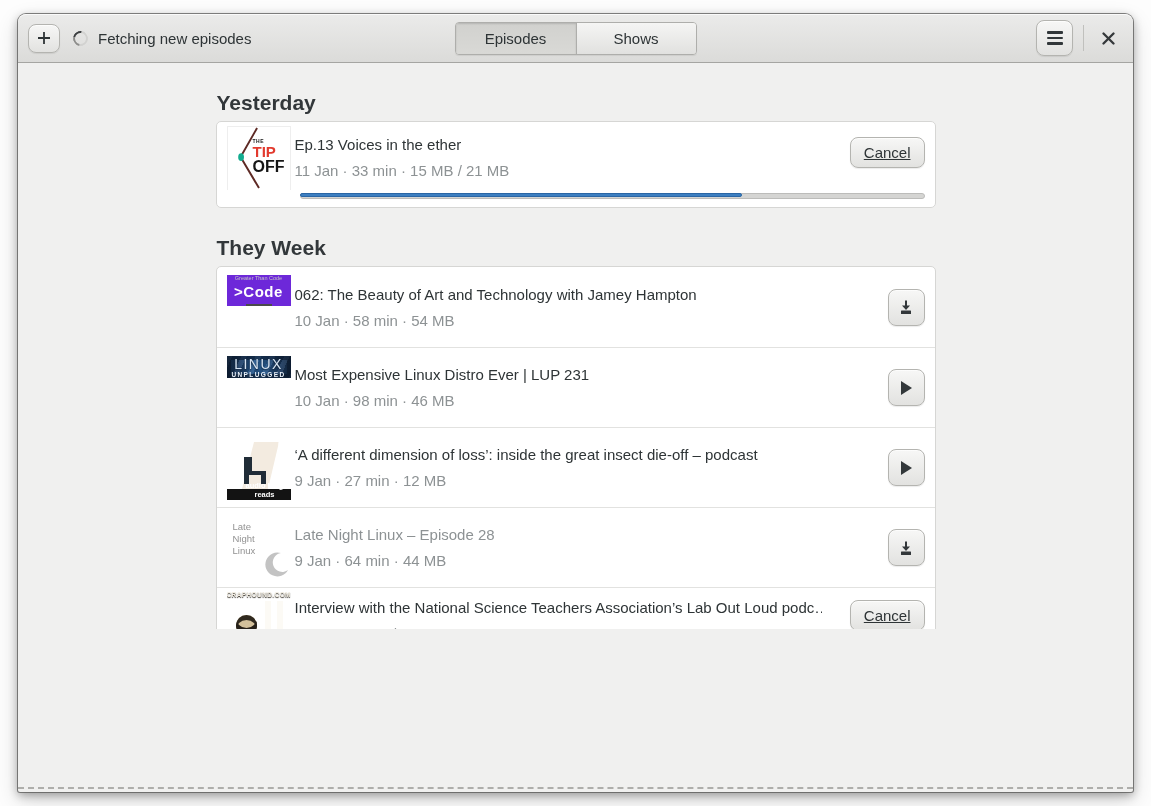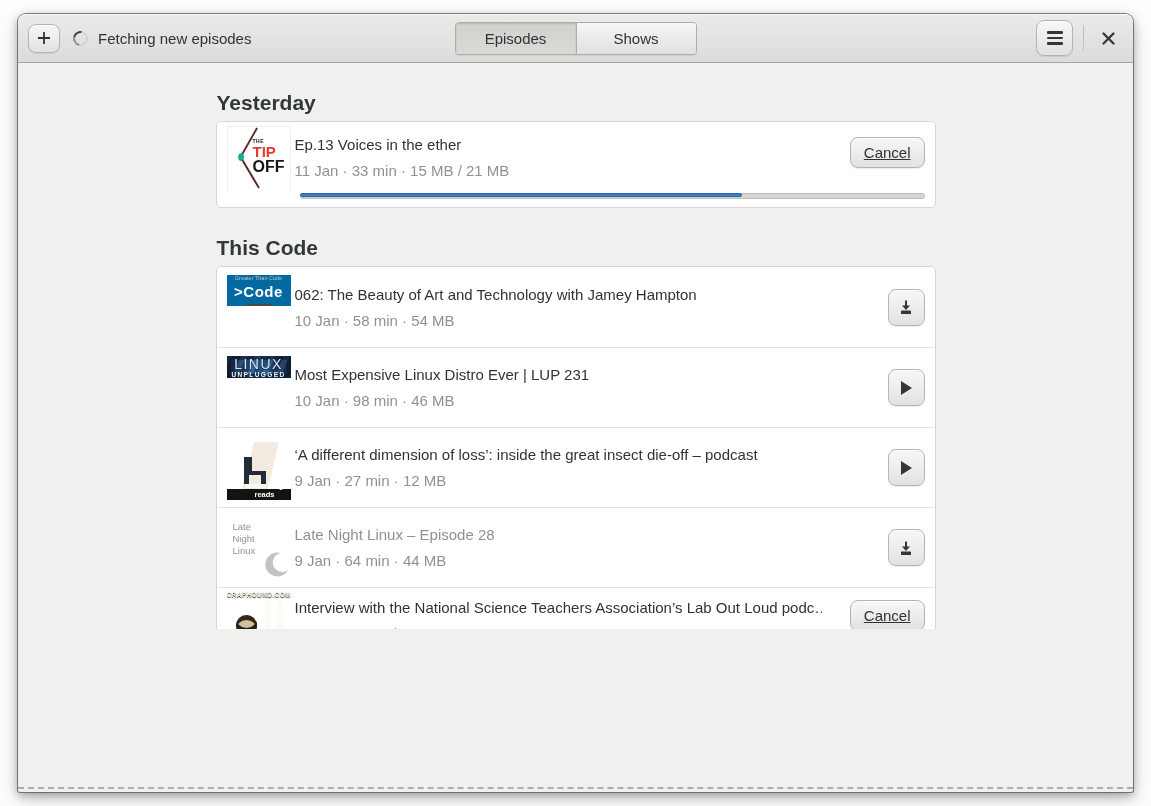--- a/index.html
+++ b/index.html
@@ -73,21 +73,21 @@
   .resize-line { position:absolute; left:0; right:0; top:773px; height:0;
     border-top:2px dashed #aeaeab; z-index:6; }
 
   
   .lg-tipoff { background:#fff; border:1px solid #eee; }
   .lg-tipoff .txt { position:absolute; left:26px; top:12px; }
   .lg-tipoff .the { font-size:5px; font-weight:bold; color:#161616; letter-spacing:.5px; }
   .lg-tipoff .tip { font-size:15px; font-weight:bold; color:#e23a2e; line-height:1.05; }
   .lg-tipoff .off { font-size:16px; font-weight:bold; color:#161616; line-height:1.05; }
 
-  .lg-gtc { background:#0369a1; display:flex; flex-direction:column; align-items:center; justify-content:flex-start; }
+  .lg-gtc { background:#6d28d9; display:flex; flex-direction:column; align-items:center; justify-content:flex-start; }
   .lg-gtc .top { color:#c4c4c4; font-size:5.5px; margin-bottom:2px; }
   .lg-gtc .main { color:#ffffff; font-weight:bold; font-size:15px; letter-spacing:.5px; }
   .lg-gtc .sub { width:26px; height:2px; background:#4a4a4a; margin-top:4px; }
 
   .lg-lup { display:flex; flex-direction:column; align-items:center; justify-content:center;
     background:
       repeating-linear-gradient(115deg, rgba(255,255,255,.07) 0 5px, rgba(0,0,0,.16) 5px 13px),
       radial-gradient(circle at 50% 45%, #2e6aa8 0%, #1d3c63 60%, #122740 100%);
     box-shadow: inset 0 0 0 4px rgba(9,22,40,.55); }
   .lg-lup .top { font-size:14px; letter-spacing:1.5px; color:#d6e3f1; text-shadow:0 1px 2px #0a1a2e; }
@@ -185,21 +185,21 @@
                 <div class="gtk-btn cancel-btn">Cancel</div>
               </div>
   <div class="progress">
                 <div class="progress-fill" style="width: 71%;"></div>
               </div>
             </div>
 </div>
   </div>
 
   <div class="section">
-    <div class="section-title">This Code</div>
+    <div class="section-title">They Week</div>
     <div class="card">
   <div class="episode-row">
     <div class="cover">
                 <div class="lg-gtc">
                   <div class="top">Greater Than Code</div>
                   <div class="main">&gt;Code</div>
                   <div class="sub"></div>
                 </div>
               </div>
     <div class="ep-text">

